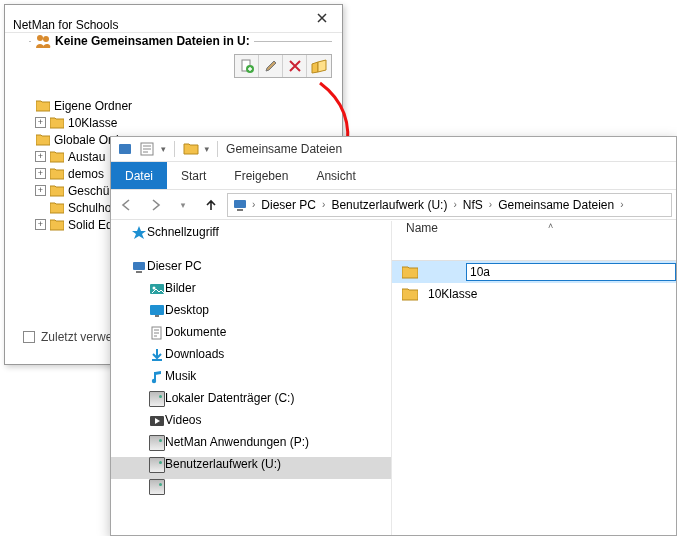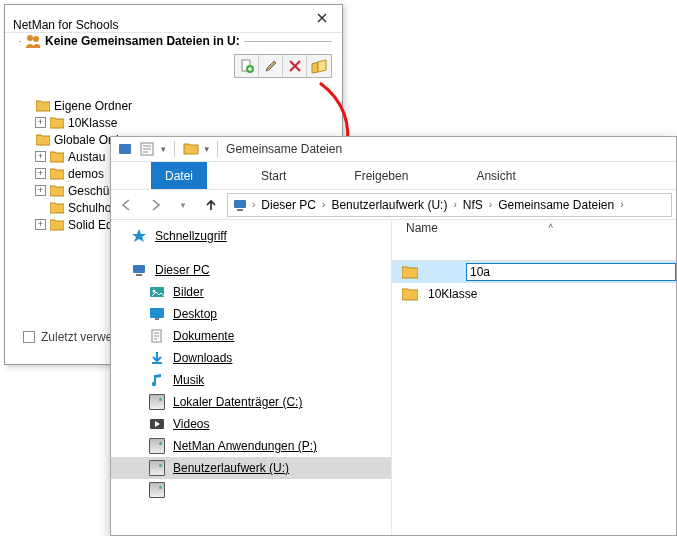--- a/index.html
+++ b/index.html
@@ -6,21 +6,21 @@
   html, body { margin:0; padding:0; font-family: "Segoe UI", Tahoma, sans-serif; font-size:12px; color:#000; background:#fff; }
   .stage { position:relative; width:677px; height:536px; overflow:hidden; }
 
   
   .netman-win { position:absolute; left:4px; top:4px; width:339px; height:361px; border:1px solid #999; background:#fff; box-shadow:2px 2px 6px rgba(0,0,0,.2); }
   .titlebar { height:28px; display:flex; align-items:flex-end; padding:0 8px; background:#fff; border-bottom:1px solid #e5e5e5; }
   .titlebar .ttl { flex:1; font-size:12px; }
   .titlebar .close { width:40px; height:28px; display:flex; align-items:center; justify-content:center; margin-right:-8px; }
   .titlebar .close svg { width:10px; height:10px; stroke:#333; stroke-width:1.5; }
 
-  .groupbox { position:absolute; left:14px; top:36px; right:10px; height:53px; border-top:1px solid #bcbcbc; }
+  .groupbox { position:absolute; left:24px; top:36px; right:10px; height:53px; border-top:1px solid #bcbcbc; }
   .group-lbl { position:absolute; top:-9px; left:2px; background:#fff; padding:0 4px; font-weight:bold; display:flex; align-items:center; gap:4px; }
   .group-lbl .icon-sm { width:16px; height:16px; }
 
   .toolbar { position:absolute; right:0; top:12px; display:flex; border:1px solid #b0b0b0; background:#f4f4f4; }
   .toolbar .tbtn { width:24px; height:22px; display:flex; align-items:center; justify-content:center; border-right:1px solid #d0d0d0; }
   .toolbar .tbtn:last-child { border-right:none; }
 
   .tree { position:absolute; left:16px; right:16px; top:92px; bottom:48px; overflow:hidden; white-space:nowrap; }
   .tree-row { height:17px; display:flex; align-items:center; }
   .expander { width:11px; height:11px; border:1px solid #8a8a8a; margin-right:4px; display:flex; align-items:center; justify-content:center; font-size:9px; line-height:1; color:#555; background:#fff; }
@@ -37,33 +37,33 @@
 
   
   .expl { position:absolute; left:110px; top:136px; right:0; bottom:0; border:1px solid #a5a5a5; background:#fff; box-shadow:0 4px 12px rgba(0,0,0,.25); }
 
   .qat { height:25px; display:flex; align-items:center; gap:6px; padding:0 6px; border-bottom:1px solid #e3e3e3; background:#fff; }
   .qat .ico16 { width:16px; height:16px; }
   .qat .sep { width:1px; height:16px; background:#d0d0d0; margin:0 2px; }
   .qat .ttl { font-size:12px; color:#333; }
 
   .ribbon { height:28px; display:flex; align-items:stretch; background:#fff; border-bottom:1px solid #e3e3e3; }
-  .ribbon .tab { padding:0 14px; display:flex; align-items:center; font-size:12px; color:#333;margin-left:40px; }
+  .ribbon .tab { padding:0 14px; display:flex; align-items:center; font-size:12px; color:#333; }
   .ribbon .tab.active { background:#1979ca; color:#fff; }
 
   .navrow { height:30px; display:flex; align-items:center; padding:0 4px; gap:4px; border-bottom:1px solid #e3e3e3; background:#fff; }
   .navbtn { width:24px; height:24px; display:flex; align-items:center; justify-content:center; color:#8a8a8a; border-radius:2px; }
   .navbtn.enabled { color:#222; }
   .addrbar { flex:1; height:24px; border:1px solid #c8c8c8; display:flex; align-items:center; padding:0 4px; gap:2px; overflow:hidden; white-space:nowrap; }
   .crumb { display:flex; align-items:center; gap:2px; padding:0 2px; }
   .chev { color:#666; font-size:10px; padding:0 2px; }
 
   .expl-body { position:absolute; left:0; right:0; top:84px; bottom:0; display:flex; }
   .navpane { width:290px; border-right:1px solid #e8e8e8; padding:4px 0; }
-  .nav-item { height:22px; display:flex; align-items:center; padding-left:20px; gap:8px;text-decoration:underline; }
+  .nav-item { height:22px; display:flex; align-items:flex-start; padding-left:20px; gap:0; }
   .nav-item.sel { background:#d9d9d9; }
   .nav-item.spacer  { height:12px; }
   .nav-item.indent1 { padding-left:38px; }
   .nav-item .ico16 { width:16px; height:16px; flex:none; }
 
   .content { flex:1; }
   .colhdr { height:40px; border-bottom:1px solid #e0e0e0; display:flex; align-items:flex-start; padding-left:14px; font-size:12px; color:#333; }
   .sorticon { margin-left:110px; color:#666; font-size:9px; }
   .file-row { height:22px; display:flex; align-items:center; padding-left:10px; gap:6px; }
   .file-row .folder-ico { width:16px; height:14px; }

